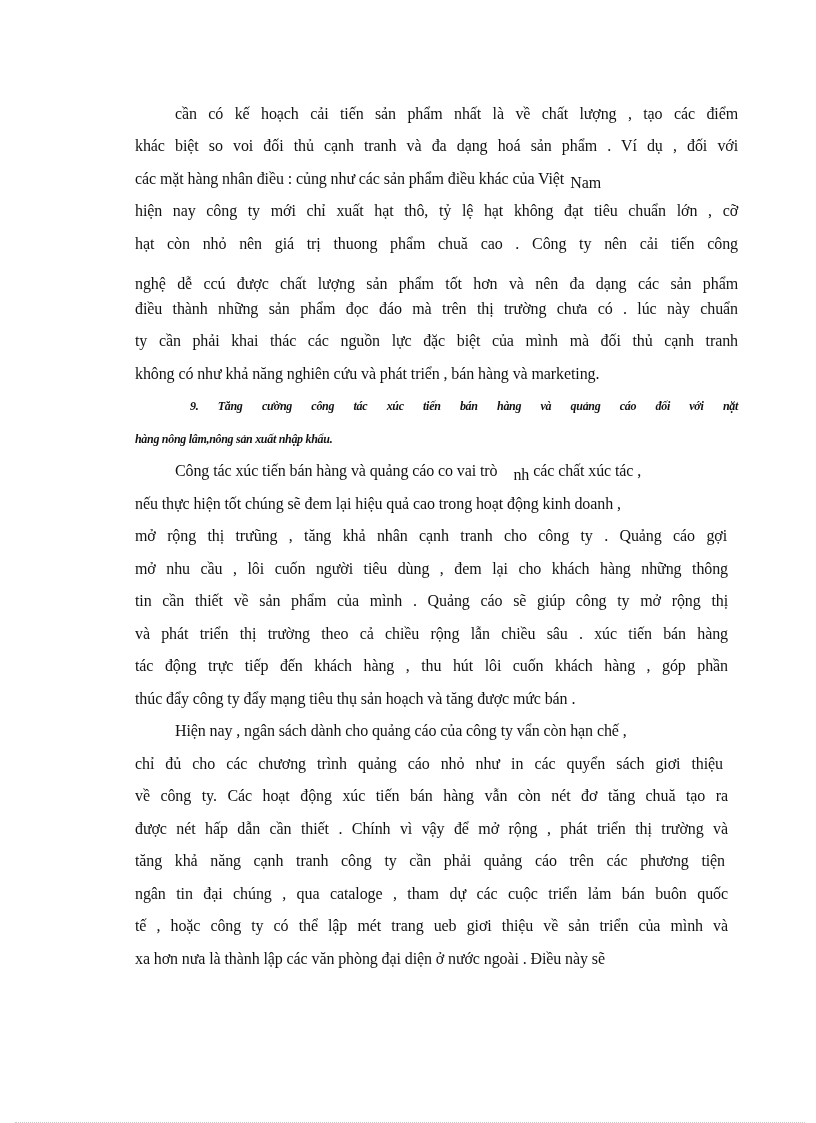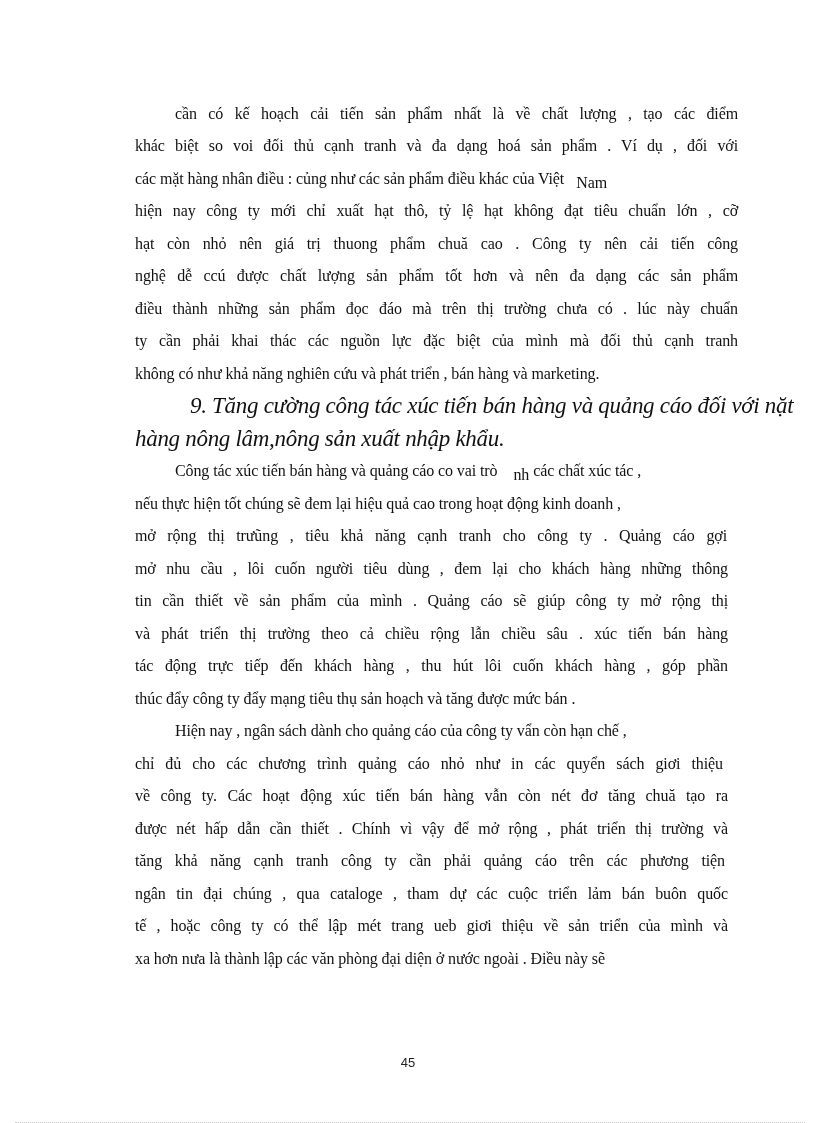--- a/index.html
+++ b/index.html
@@ -35,23 +35,23 @@
       letter-spacing: -0.1px;
     }
     .line.last {
       text-align-last: left;
     }
     .line.indent {
       left: 175px;
       width: 563px;
     }
     .line.heading {
-      font-weight: normal;
+      font-weight: bold;
       font-style: italic;
-      font-size: 23px;
+      font-size: 12px;
       letter-spacing: -0.3px;
     }
     .line.heading.h1 {
       left: 190px;
       width: 548px;
     }
     .line.heading.h2 {
       text-align-last: left;
     }
     .lowered {
@@ -79,51 +79,50 @@
     }
   </style>
 </head>
 <body>
 
 <div class="page">
 
   <div>
     <div class="line indent" style="top:103px">cần có kế hoạch cải tiến  sản phẩm nhất là về chất lượng  , tạo các điểm</div>
     <div class="line" style="top:135px">khác biệt so voi đối thủ cạnh tranh và đa dạng hoá sản phẩm . Ví dụ , đối với</div>
-    <div class="line last" style="top:168px"><span>các mặt hàng nhân điều : củng như các sản phẩm điều khác của Việt</span><span class="lowered" style="margin-left:12px">Nam</span></div>
+    <div class="line last" style="top:168px"><span>các mặt hàng nhân điều : củng như các sản phẩm điều khác của Việt</span><span class="lowered" style="margin-left:6px">Nam</span></div>
     <div class="line" style="top:200px">hiện nay công ty mới chỉ xuất hạt thô, tỷ lệ hạt không đạt tiêu chuẩn lớn , cỡ</div>
     <div class="line" style="top:233px">hạt còn nhỏ nên giá trị thuong phẩm chuă cao . Công ty nên cải tiến công</div>
-    <div class="line" style="top:265px">nghệ dễ ccú được chất lượng sản phẩm tốt hơn và nên đa dạng các sản phẩm</div>
+    <div class="line" style="top:273px">nghệ dễ ccú được chất lượng sản phẩm tốt hơn và nên đa dạng các sản phẩm</div>
     <div class="line" style="top:298px">điều thành những sản phẩm đọc đáo mà trên thị trường chưa có . lúc này chuẩn</div>
     <div class="line" style="top:330px">ty cần phải khai thác các nguồn lực đặc biệt của mình mà đối thủ cạnh tranh</div>
     <div class="line last" style="top:363px">không có như khả năng nghiên cứu và phát triển , bán hàng và marketing.</div>
   </div>
 
   <div>
     <div class="line heading h1" style="top:395px">9. Tăng cường công tác xúc tiến bán hàng và quảng cáo đối với nặt</div>
     <div class="line heading h2" style="top:428px">hàng nông lâm,nông sản xuất nhập khẩu.</div>
   </div>
 
   <div>
     <div class="line indent last" style="top:460px"><span>Công tác xúc tiến bán hàng và quảng cáo co vai trò</span><span class="lowered" style="margin-left:16px">nh</span><span style="margin-left:4px">các chất xúc tác ,</span></div>
     <div class="line last" style="top:493px;width:590px">nếu thực hiện tốt chúng sẽ đem lại hiệu quả cao trong hoạt động kinh doanh ,</div>
-    <div class="line" style="top:525px;width:592px">mở rộng thị trưũng , tiêu khả năng cạnh tranh cho công ty . Quảng cáo gợi</div>
+    <div class="line" style="top:525px;width:592px">mở rộng thị trưũng , tăng khả nhân cạnh tranh cho công ty . Quảng cáo gợi</div>
     <div class="line" style="top:558px;width:593px">mở nhu cầu , lôi cuốn người tiêu dùng , đem lại cho khách hàng những thông</div>
     <div class="line" style="top:590px;width:593px">tin cần thiết về sản phẩm của mình . Quảng cáo sẽ giúp công ty mở rộng thị</div>
     <div class="line" style="top:623px;width:593px">và phát triển thị trường theo cả chiều rộng lẫn chiều sâu . xúc tiến bán hàng</div>
     <div class="line" style="top:655px;width:593px">tác động trực tiếp đến khách hàng , thu hút lôi cuốn khách hàng , góp phần</div>
     <div class="line last" style="top:688px">thúc đẩy công ty đẩy mạng tiêu thụ sản hoạch và tăng được mức bán .</div>
   </div>
 
   <div>
     <div class="line indent last" style="top:720px">Hiện nay , ngân sách dành cho quảng cáo của công ty vẩn còn hạn chế ,</div>
     <div class="line" style="top:753px;width:588px">chỉ đủ cho các chương trình quảng cáo nhỏ như in các quyển sách giơi thiệu</div>
     <div class="line" style="top:785px;width:593px">về công ty. Các hoạt động xúc tiến bán hàng vẫn còn nét đơ tăng chuă tạo ra</div>
     <div class="line" style="top:818px;width:593px">được nét hấp dẫn cần thiết . Chính vì vậy để mở rộng , phát triển thị trường và</div>
     <div class="line" style="top:850px;width:590px">tăng khả năng cạnh tranh công ty cần phải quảng cáo trên các phương tiện</div>
     <div class="line" style="top:883px;width:593px">ngân tin đại chúng , qua cataloge , tham dự các cuộc triển lảm bán buôn quốc</div>
     <div class="line" style="top:915px;width:593px">tế , hoặc công ty có thể lập mét trang ueb giơi thiệu về sản triển của mình và</div>
     <div class="line last" style="top:948px">xa hơn nưa là thành lập các văn phòng đại diện ở nước ngoài . Điều này sẽ</div>
   </div>
 
-  <div class="page-number">45</div>
   <div class="bottom-rule"></div>
 </div>
 
 </body></html>

